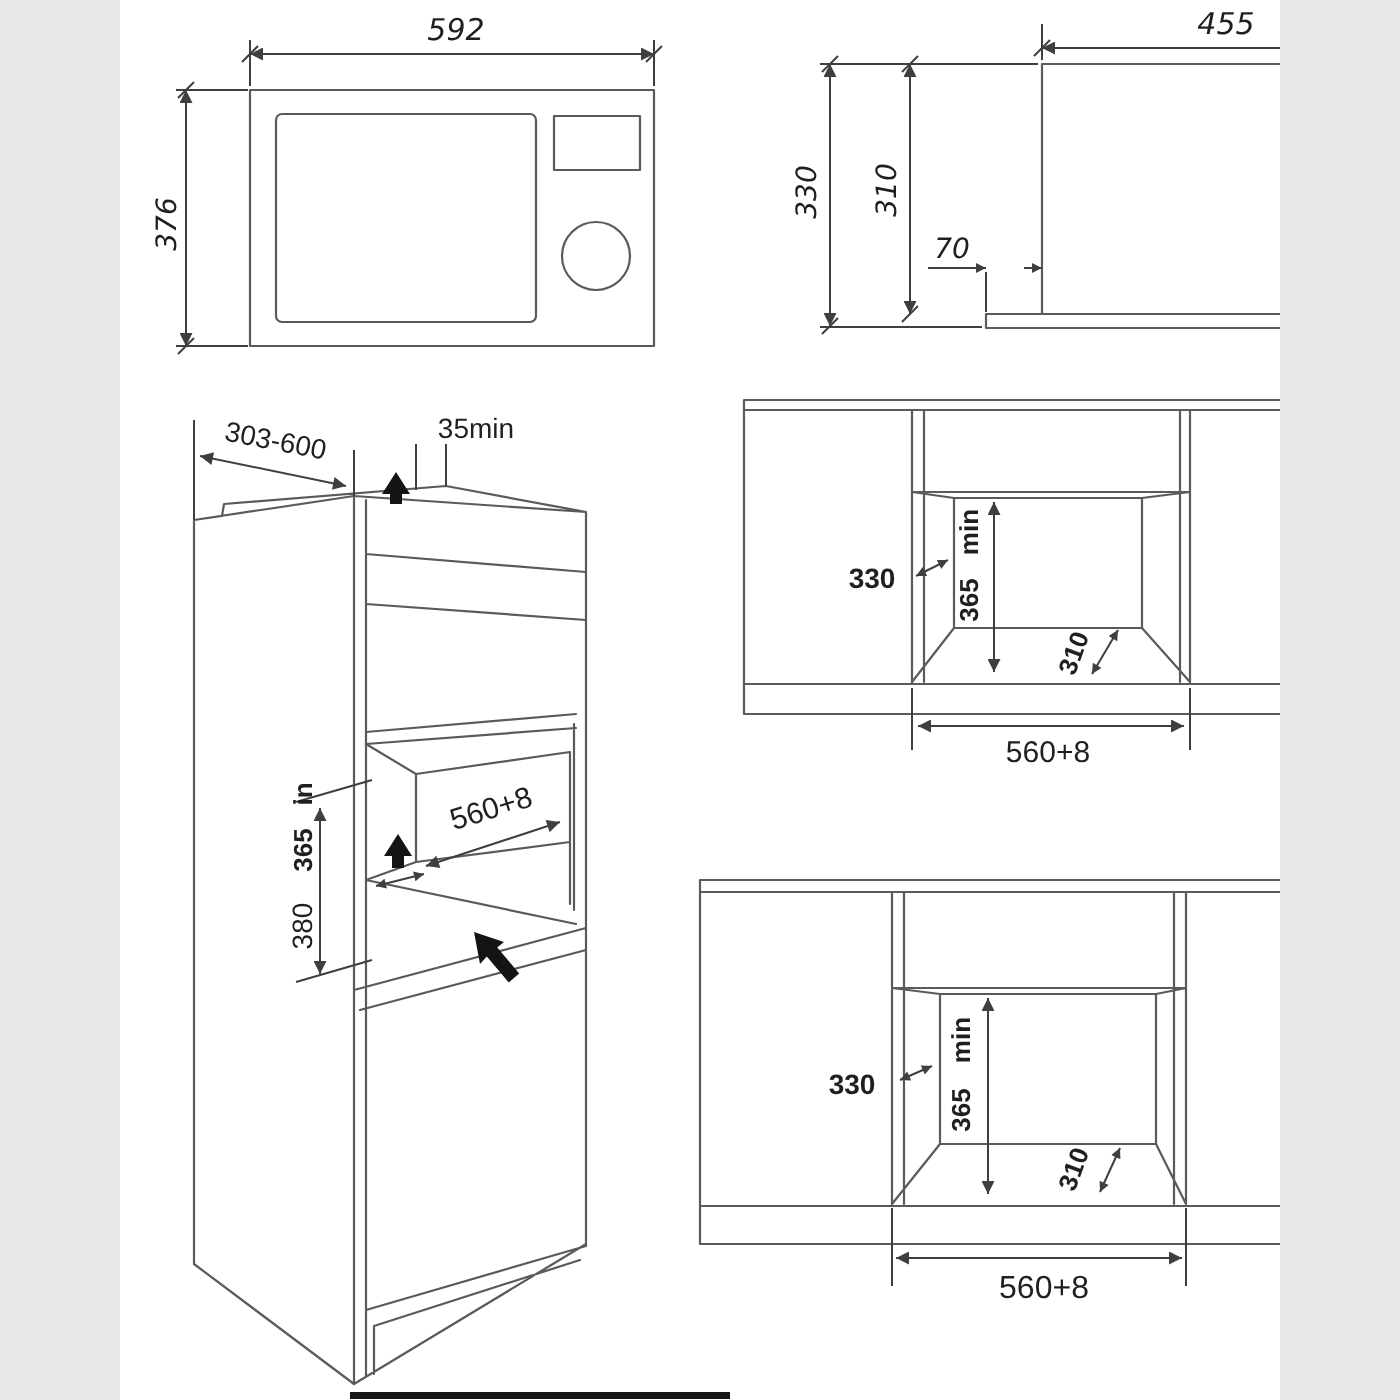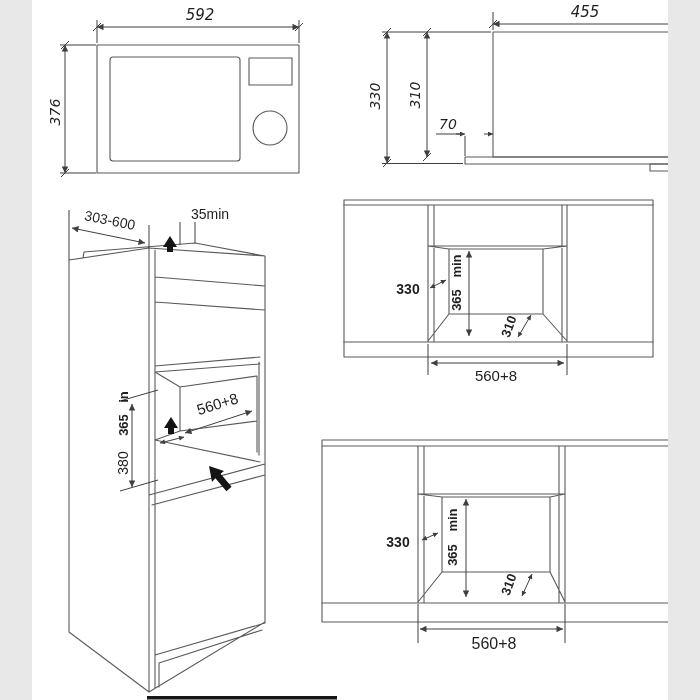--- a/index.html
+++ b/index.html
@@ -1,16 +1,16 @@
 <!DOCTYPE html>
 <html><head>
 <meta charset="utf-8">
 <style>
   html,body{margin:0;padding:0;background:#e8e8e8;}
-  #canvas{position:relative;width:636px;height:700px;background:#ffffff;margin:0 auto;overflow:hidden;
+  #canvas{position:relative;width:580px;height:700px;background:#ffffff;margin:0 auto;overflow:hidden;
           font-family:"Liberation Sans",sans-serif;}
   svg{position:absolute;left:0;top:0;}
   .obj{stroke:#5a5a5a;stroke-width:1.1;fill:none;stroke-linejoin:round;stroke-linecap:round;}
   .dim{stroke:#3f3f3f;stroke-width:1;fill:none;}
   .blk{fill:#141414;stroke:none;}
   text{fill:#1f1f1f;}
   .draft{font-family:"DejaVu Sans",sans-serif;font-style:italic;font-size:15px;text-anchor:middle;}
   .draft-s{font-family:"DejaVu Sans",sans-serif;font-style:italic;font-size:14px;text-anchor:middle;}
   .lbl{font-family:"Liberation Sans",sans-serif;font-size:14px;text-anchor:middle;}
   .lblb{font-family:"Liberation Sans",sans-serif;font-weight:bold;font-size:14px;text-anchor:middle;}

